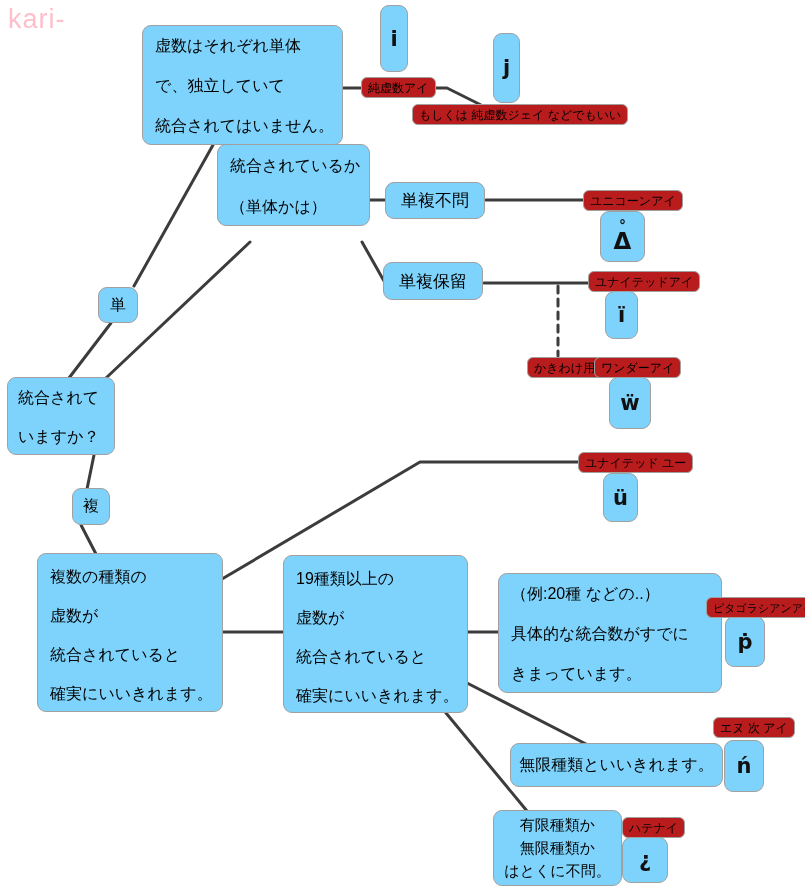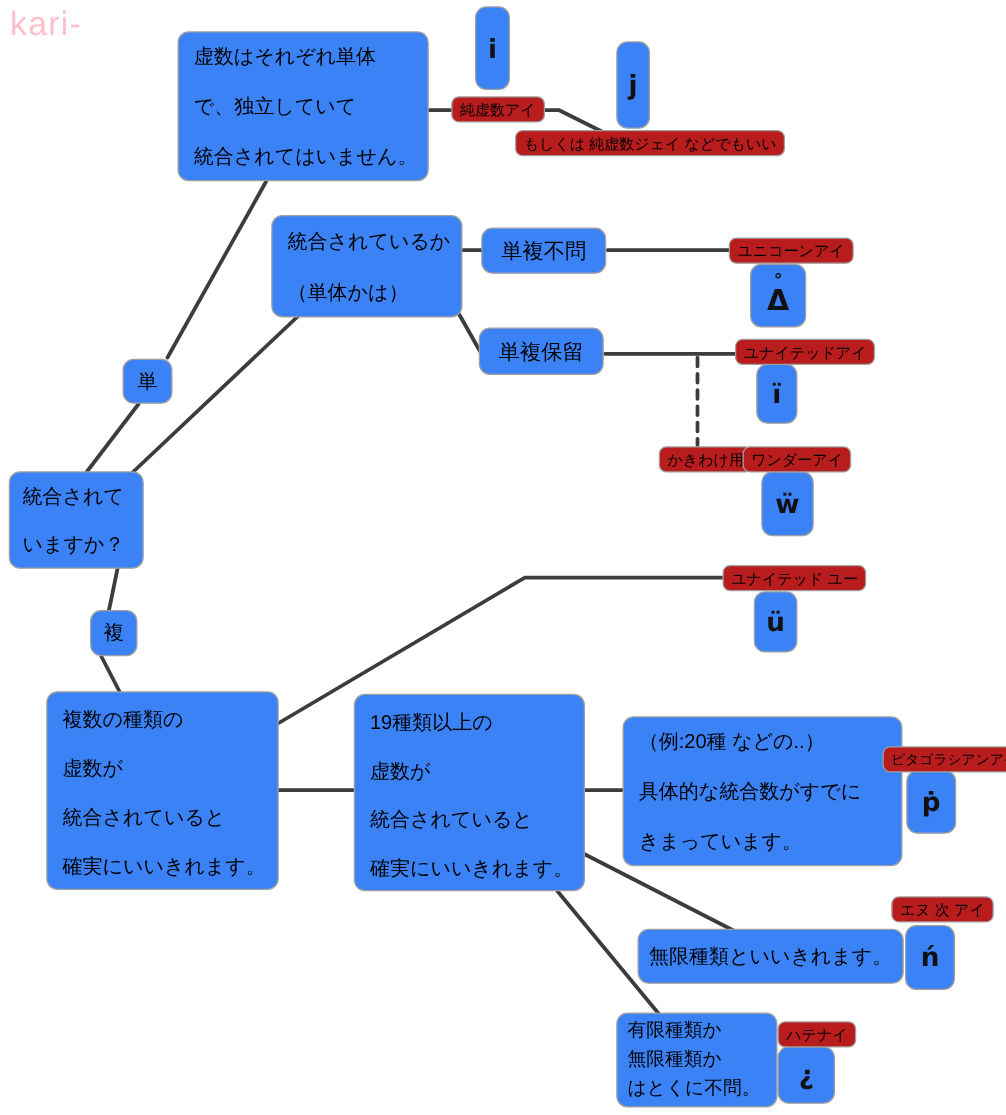--- a/index.html
+++ b/index.html
@@ -3,21 +3,21 @@
 <meta charset="utf-8">
 <style>
   html,body{margin:0;padding:0;background:#ffffff;}
   #canvas{
     position:relative;width:805px;height:892px;overflow:hidden;
     font-family:"Liberation Sans",sans-serif;color:#000;background:#fff;
   }
   #wires{position:absolute;left:0;top:0;z-index:0;}
   .node{
     position:absolute;z-index:2;box-sizing:border-box;
-    background:#3b82f6;border:1px solid #a0a0a0;border-radius:9px;
+    background:#7dd3fc;border:1px solid #a0a0a0;border-radius:9px;
   }
   .txt{font-size:16px;padding:0 12px;}
   .txt div{white-space:nowrap;}
   .mini{
     display:flex;align-items:center;justify-content:center;
     font-size:17px;white-space:nowrap;
   }
   .elabel{
     position:absolute;z-index:3;box-sizing:border-box;
     background:#b91c1c;border:1px solid #a0a0a0;border-radius:6px;
@@ -73,21 +73,21 @@
   <div class="node symbol" style="left:380px;top:5px;width:28px;height:67px;">
     <span>i</span>
   </div>
   <div class="elabel" style="left:361px;top:77px;">純虚数アイ</div>
 
   <div class="node symbol" style="left:493px;top:33px;width:27px;height:70px;">
     <span>j</span>
   </div>
   <div class="elabel" style="left:412px;top:104px;">もしくは 純虚数ジェイ などでもいい</div>
 
-  <div class="node txt" style="left:217px;top:172px;width:153px;height:82px;line-height:41px;">
+  <div class="node txt" style="left:217px;top:144px;width:153px;height:82px;line-height:41px;">
     <div>統合されているか</div>
     <div>（単体かは）</div>
   </div>
 
   <div class="node mini" style="left:385px;top:182px;width:100px;height:37px;">
     <span>単複不問</span>
   </div>
   <div class="node mini" style="left:383px;top:262px;width:100px;height:38px;">
     <span>単複保留</span>
   </div>
@@ -152,21 +152,21 @@
   </div>
 
   <div class="elabel" style="left:713px;top:717px;">エヌ 次 アイ</div>
   <div class="node mini" style="left:510px;top:743px;width:213px;height:44px;font-size:16px;">
     <span>無限種類といいきれます。</span>
   </div>
   <div class="node symbol" style="left:724px;top:740px;width:40px;height:52px;">
     <span>ń</span>
   </div>
 
-  <div class="node txt" style="left:493px;top:810px;width:129px;height:76px;line-height:23px;font-size:15px;padding:2px 8px;">
+  <div class="node txt" style="left:493px;top:810px;width:129px;height:76px;line-height:23px;font-size:15px;padding:2px 8px;text-align:center;">
     <div>有限種類か</div>
     <div>無限種類か</div>
     <div>はとくに不問。</div>
   </div>
   <div class="elabel" style="left:622px;top:817px;">ハテナイ</div>
   <div class="node symbol" style="left:622px;top:837px;width:46px;height:46px;">
     <span>¿</span>
   </div>
 
 </div>

